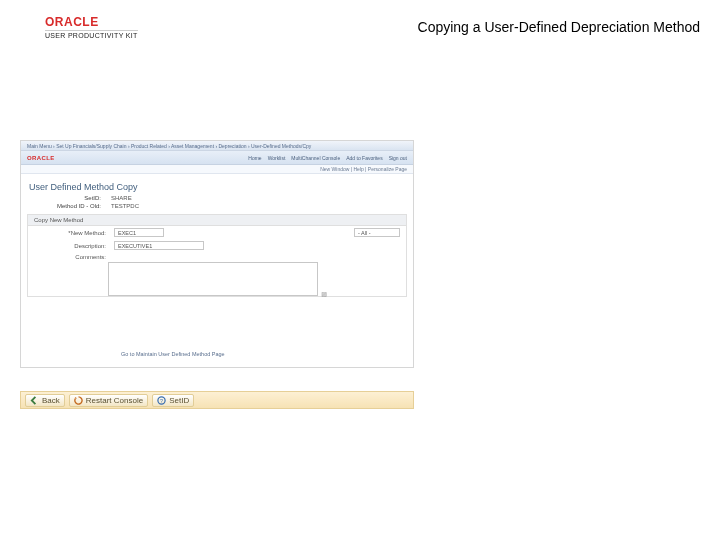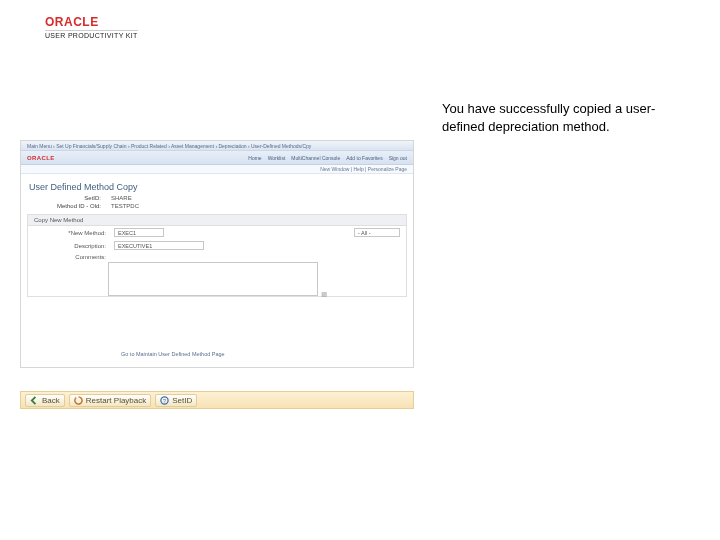--- a/index.html
+++ b/index.html
@@ -229,20 +229,21 @@
 </style>
 </head>
 <body>
 <div class="page">
 
 <div class="header">
   <div class="logo">
     <span class="logo-main">ORACLE</span>
     <span class="logo-sub">USER PRODUCTIVITY KIT</span>
   </div>
+  <div class="title">Copying a User-Defined Depreciation Method</div>
 </div>
 
 <div class="content">
 
   <div class="thumb-col">
     <div class="thumb">
       <div class="browser-bar">Main Menu  ›  Set Up Financials/Supply Chain  ›  Product Related  ›  Asset Management  ›  Depreciation  ›  User-Defined Methods/Cpy</div>
       <div class="app-bar">
         <span class="olabel">ORACLE</span>
         <div class="tabs">
@@ -294,33 +295,32 @@
         </span>
         <span>Back</span>
       </div>
       <div class="tbtn">
         <span class="ticon">
           <svg viewBox="0 0 10 10" width="9" height="9">
                 <path d="M5 1 A4 4 0 1 1 1.5 3" fill="none" stroke="#c46a1f" stroke-width="1.5"></path>
                 <path d="M1 1 L1.5 3 L3.5 2.4 Z" fill="#c46a1f"></path>
               </svg>
         </span>
-        <span>Restart Playback</span>
+        <span>Restart Console</span>
       </div>
       <div class="tbtn">
         <span class="ticon">
           <svg viewBox="0 0 10 10" width="9" height="9">
                 <circle cx="5" cy="5" r="4" fill="none" stroke="#3b6fb0" stroke-width="1.4"></circle>
                 <text x="5" y="7.4" font-size="6" text-anchor="middle" fill="#3b6fb0" font-family="Arial">?</text>
               </svg>
         </span>
         <span>SetID</span>
       </div>
     </div>
   </div>
 
   <div class="text-col">
-    <div class="body">You have successfully copied a user-defined depreciation method.</div>
   </div>
 
 </div>
 
 </div>
 
 </body></html>

